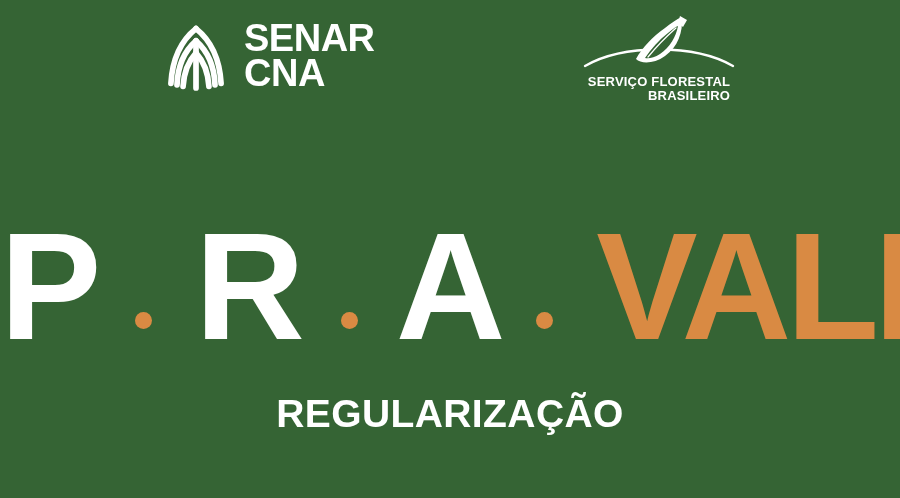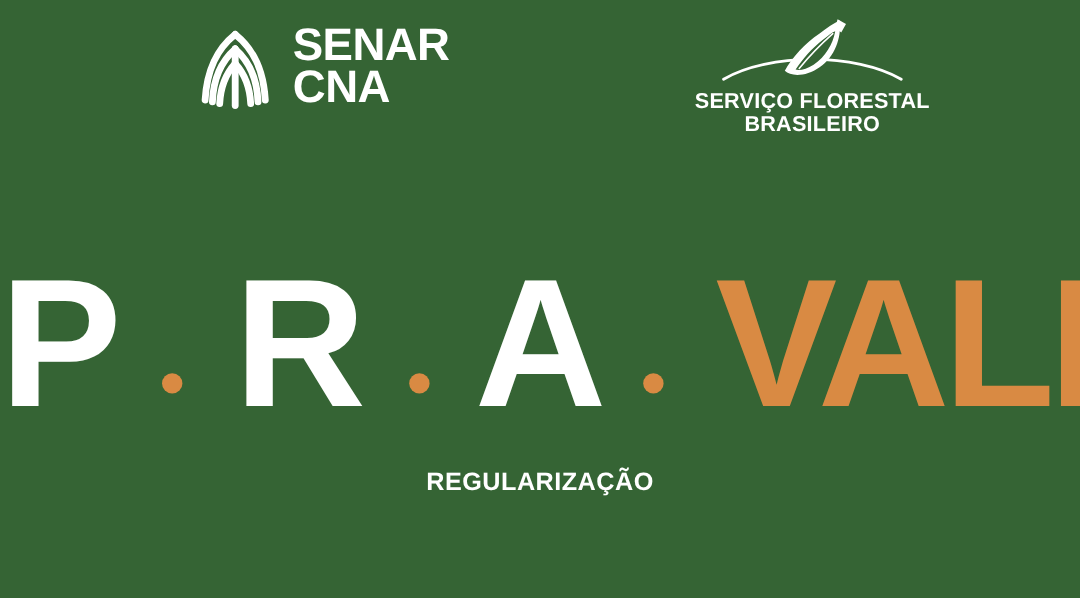--- a/index.html
+++ b/index.html
@@ -54,23 +54,23 @@
   
   .logo-embrapa   { left: 383px; top: 14px; }
   .embrapa-mark   { width: 180px; height: 88px; display: block; }
 
   
   .logo-sfb       { left: 579px; top: 14px; flex-direction: column; }
   .sfb-mark       { width: 160px; height: 60px; display: block; }
   .sfb-words      {
     color: #ffffff;
     font-weight: 700;
-    font-size: 18px;
+    font-size: 13px;
     line-height: 1.08;
-    text-align: center;
+    text-align: right;
     letter-spacing: 0.2px;
     margin-top: 1px;
   }
   .sfb-words span { display: block; }
 
   
   .wordmark {
     position: absolute;
     left: 0;
     top: 210px;
@@ -97,21 +97,21 @@
 
   
   .subtitle {
     position: absolute;
     left: 0;
     top: 389px;
     width: 900px;
     text-align: center;
     color: #ffffff;
     font-weight: 700;
-    font-size: 21px;
+    font-size: 39px;
     line-height: 1.28;
     letter-spacing: 0.4px;
   }
   .subtitle span { display: block; }
 </style>
 </head>
 <body>
 
 <div class="poster">
 

